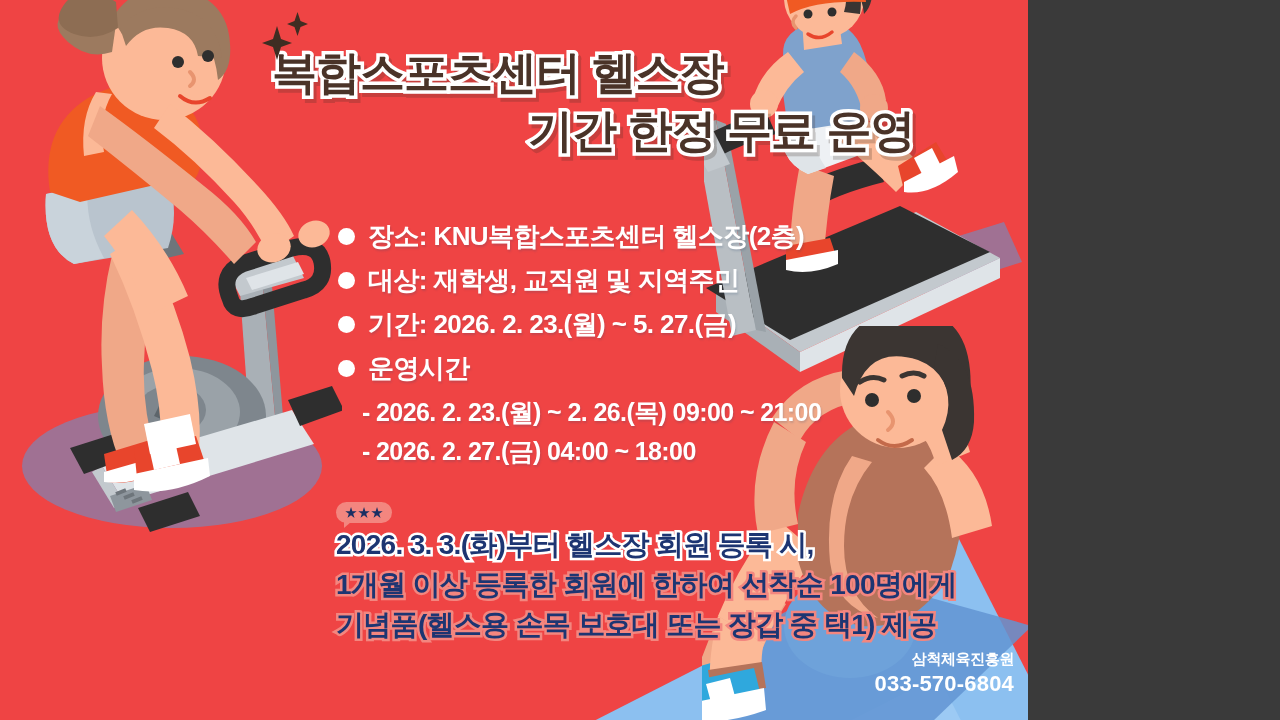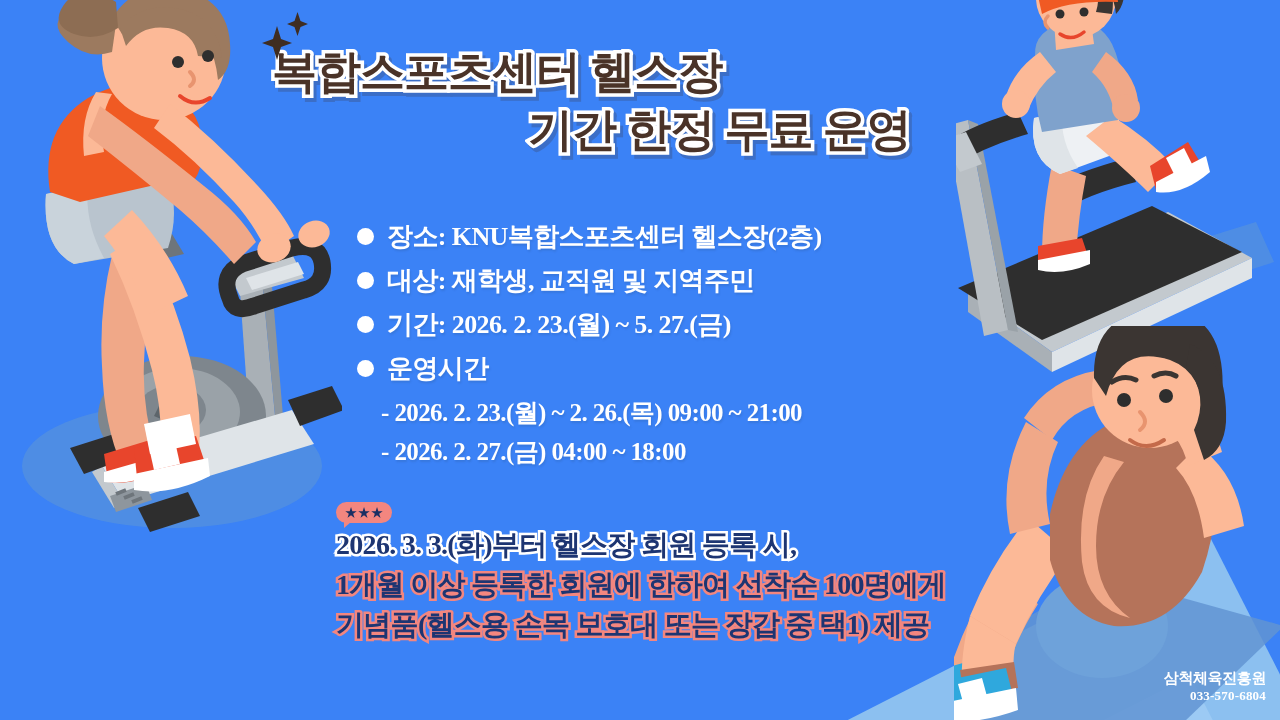--- a/index.html
+++ b/index.html
@@ -3,25 +3,25 @@
 <meta charset="utf-8">
 <title>복합스포츠센터 헬스장 기간 한정 무료 운영</title>
 <style>
   html, body {
     margin: 0;
     padding: 0;
     background: #3a3a3a;
   }
   #poster {
     position: relative;
-    width: 1280px;
+    width: 1028px;
     height: 720px;
     overflow: hidden;
-    background: #3b82f6;
-    font-family: Liberation Serif, serif;
+    background: #ef4444;
+    font-family: Liberation Sans, sans-serif;
     user-select: none;
   }
 
   
   .diag-band {
     position: absolute;
     right: -120px;
     bottom: -190px;
     width: 560px;
     height: 420px;
@@ -65,21 +65,21 @@
   .sparkle {
     position: absolute;
     z-index: 31;
     color: #3f2d22;
   }
   .sparkle svg { display: block; }
 
   
   .info-list {
     position: absolute;
-    left: 357px;
+    left: 338px;
     top: 218px;
     z-index: 30;
   }
   .info-row {
     display: flex;
     align-items: flex-start;
     margin-bottom: 6px;
   }
   .bullet-dot {
     width: 17px; height: 17px;
@@ -161,33 +161,33 @@
     -webkit-text-stroke: 5px #ffffff;
   }
   .promo-line.lp {
     -webkit-text-stroke: 5px #f3867f;
   }
 
   
   .footer {
     position: absolute;
     right: 14px;
-    bottom: 16px;
+    bottom: 23px;
     text-align: right;
     z-index: 32;
   }
   .footer-org {
     font-size: 15px;
     font-weight: 900;
     color: #ffffff;
     letter-spacing: -0.4px;
     line-height: 1.35;
   }
   .footer-tel {
-    font-size: 13px;
+    font-size: 22px;
     font-weight: 900;
     color: #ffffff;
     letter-spacing: 0.2px;
     line-height: 1.25;
   }
 
   
   .art { position: absolute; z-index: 10; }
   .art svg { display: block; }
   #art-cyclist { left: -8px; top: -4px; }

